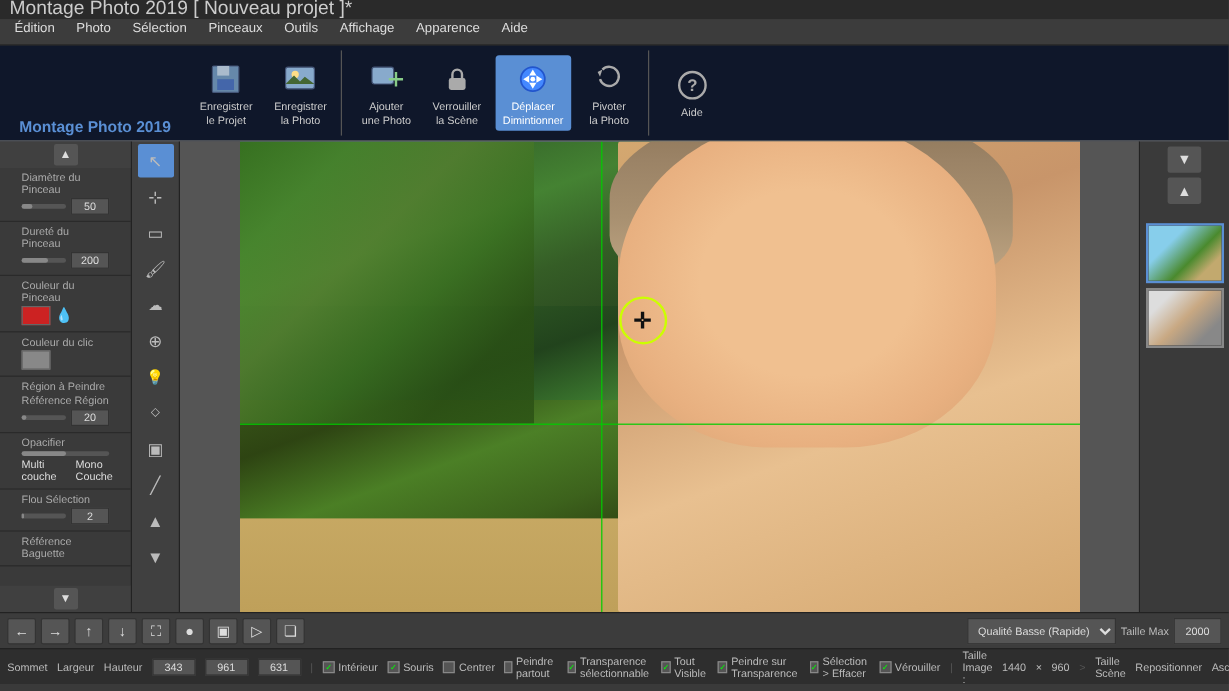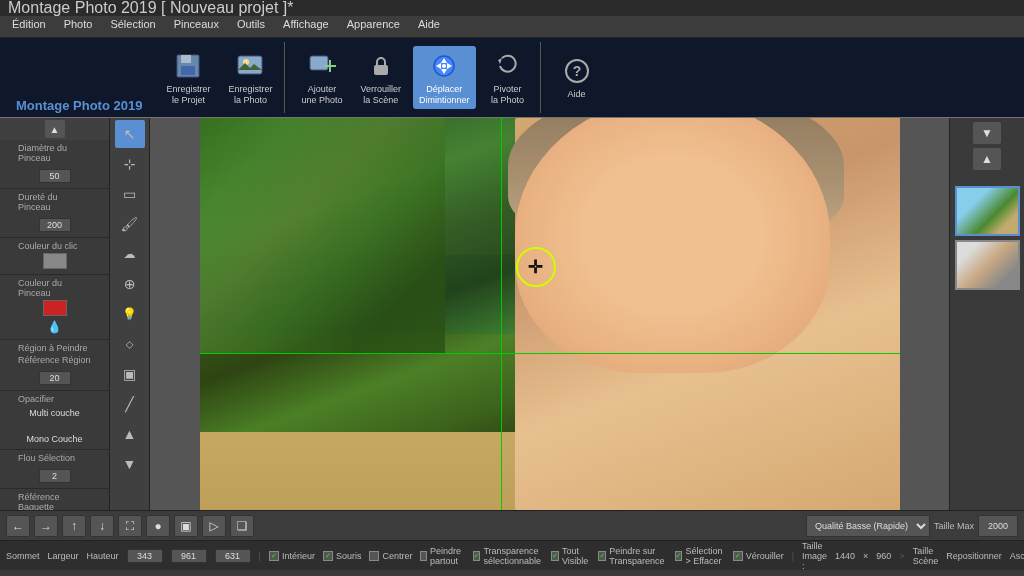--- a/index.html
+++ b/index.html
@@ -110,21 +110,20 @@
     .panel-label {
       color: #aaa;
       font-size: 9px;
       margin-bottom: 2px;
     }
     .panel-row {
       display: flex;
       align-items: center;
       gap: 4px;
       margin-bottom: 2px;
-      flex-direction: column;
     }
     .slider-track {
       flex: 1;
       height: 4px;
       background: #555;
       border-radius: 2px;
       position: relative;
     }
     .slider-fill {
       height: 100%;
@@ -486,31 +485,31 @@
       <div class="panel-label">Dureté du Pinceau</div>
       <div class="panel-row">
         <div class="slider-track">
             <div class="slider-fill" style="width:60%"></div>
           </div>
         <input class="num-input" value="200" style="">
       </div>
     </div>
 
     <div class="panel-section">
-      <div class="panel-label">Couleur du clic</div>
-      <div class="panel-row">
-        <div class="color-box" style="background:#888;"></div>
-      </div>
-    </div>
-
-    <div class="panel-section">
       <div class="panel-label">Couleur du Pinceau</div>
       <div class="panel-row">
         <div class="color-box" style="background:#cc2222;"></div>
         <div style="font-size:12px;cursor:pointer;">💧</div>
+      </div>
+    </div>
+
+    <div class="panel-section">
+      <div class="panel-label">Couleur du clic</div>
+      <div class="panel-row">
+        <div class="color-box" style="background:#888;"></div>
       </div>
     </div>
 
     <div class="panel-section">
       <div class="panel-label">Région à Peindre</div>
       <div class="panel-label">Référence Région</div>
       <div class="panel-row">
         <div class="slider-track">
             <div class="slider-fill" style="width:10%"></div>
           </div>

